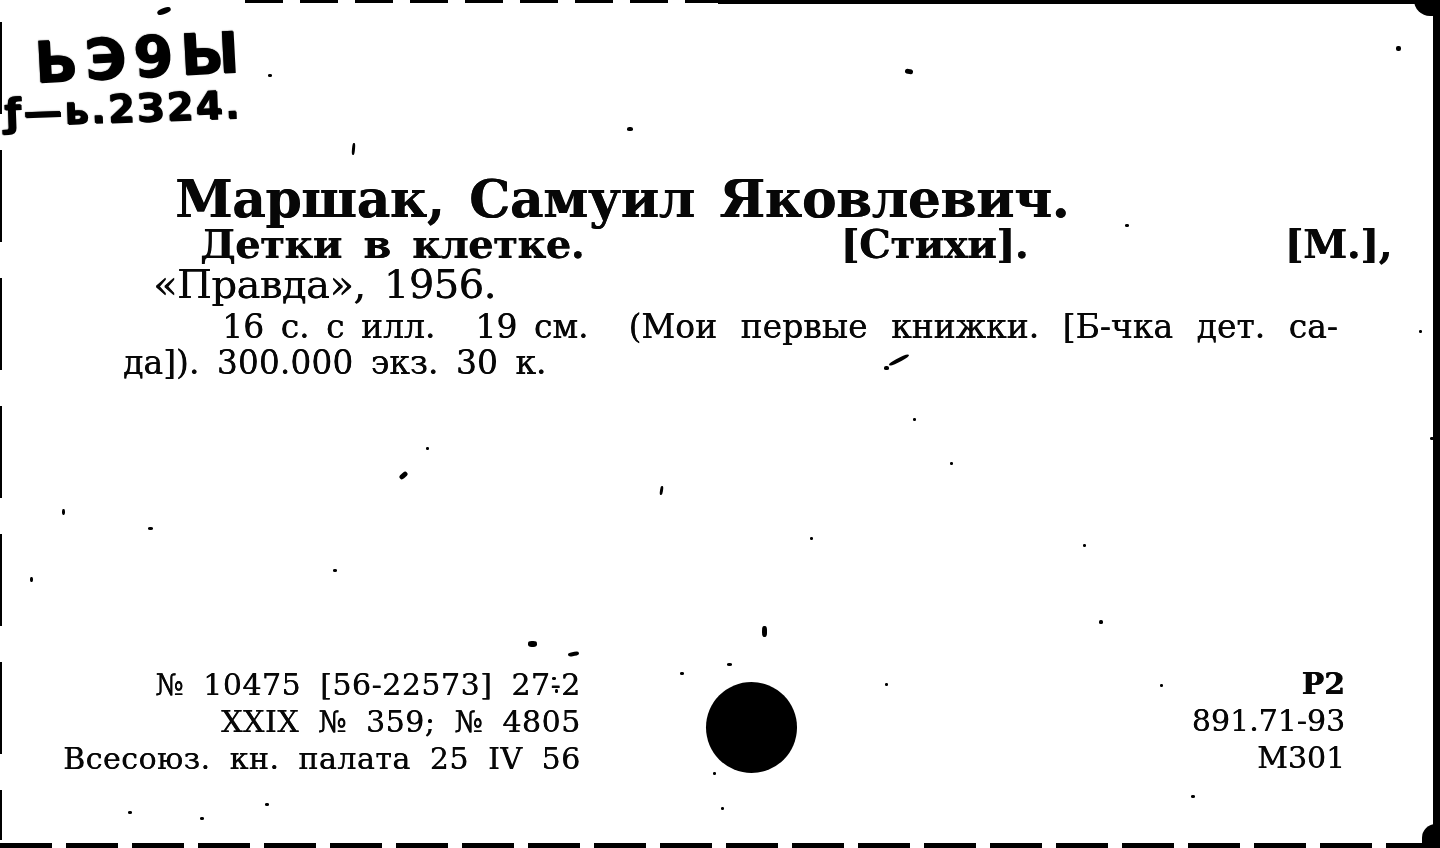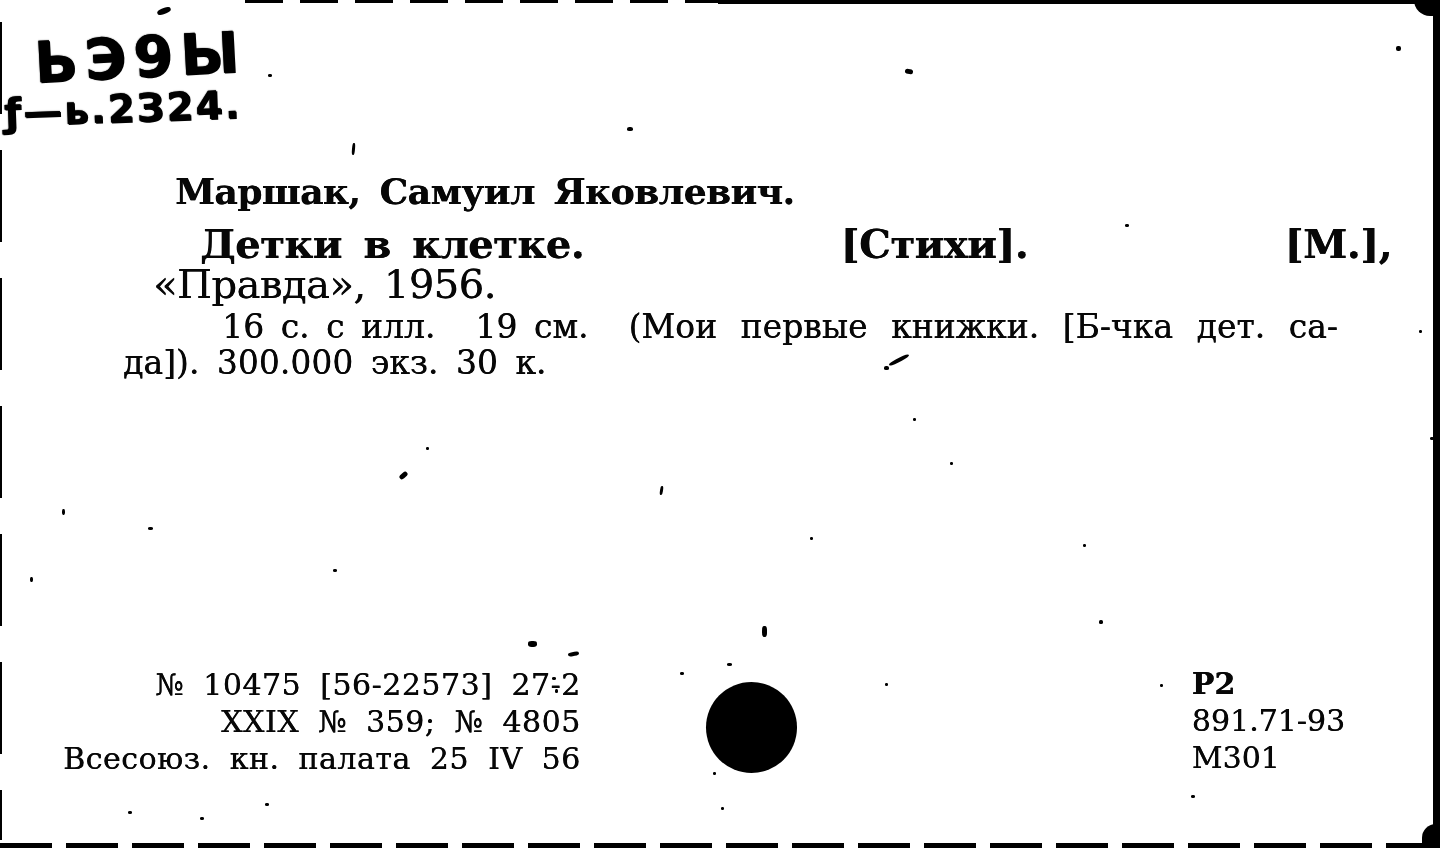--- a/index.html
+++ b/index.html
@@ -19,33 +19,33 @@
     font-family:"DejaVu Sans", sans-serif;
     font-weight:bold;
     color:#000;
     text-shadow:0 0 1.2px #000, 1px 1px 0 #000;
     white-space:nowrap;
   }
   .hw1{left:34px;top:24px;font-size:57px;letter-spacing:7px;transform:rotate(-3deg);}
   .hw2{left:4px;top:86px;font-size:39px;letter-spacing:2px;transform:rotate(-2deg);}
 
   
-  .heading{left:175px;top:173px;font-size:36px;font-weight:bold;letter-spacing:-0.5px;word-spacing:7px;}
+  .heading{left:175px;top:173px;font-size:52px;font-weight:bold;letter-spacing:-0.5px;word-spacing:7px;}
   .title-line{left:200px;top:224px;width:1192px;display:flex;justify-content:space-between;font-size:40px;letter-spacing:-0.5px;font-weight:bold;}
   .title-line span{word-spacing:8px;}
   .imprint{left:153px;top:264px;font-size:40px;letter-spacing:-0.5px;word-spacing:6px;}
   .collation{left:222px;top:310px;width:1123px;display:flex;justify-content:flex-start;font-size:33px;gap:40px;}
   .collation span{word-spacing:6px;}
   .collation span.wide{word-spacing:13px;}
   .collation2{left:123px;top:346px;font-size:33px;word-spacing:7px;}
 
   
   .footer-left{position:absolute;left:63px;top:670px;font-size:30px;}
   .footer-left .fl{position:static;display:block;margin-bottom:7px;word-spacing:9px;letter-spacing:0.5px;line-height:1;text-shadow:0.4px 0 0 currentColor;text-align:right;}
-  .footer-right{position:absolute;right:95px;top:669px;text-align:left;font-size:30px;}
+  .footer-right{position:absolute;right:95px;top:669px;text-align:right;font-size:30px;}
   .footer-right .fr{display:block;margin-bottom:7px;line-height:1;text-shadow:0.4px 0 0 currentColor;}
   .footer-right .fr.bold{font-weight:bold;}
 
   
   .punch-hole{
     position:absolute;left:706px;top:682px;width:91px;height:91px;
     background:#000;border-radius:50%;
   }
 
   

